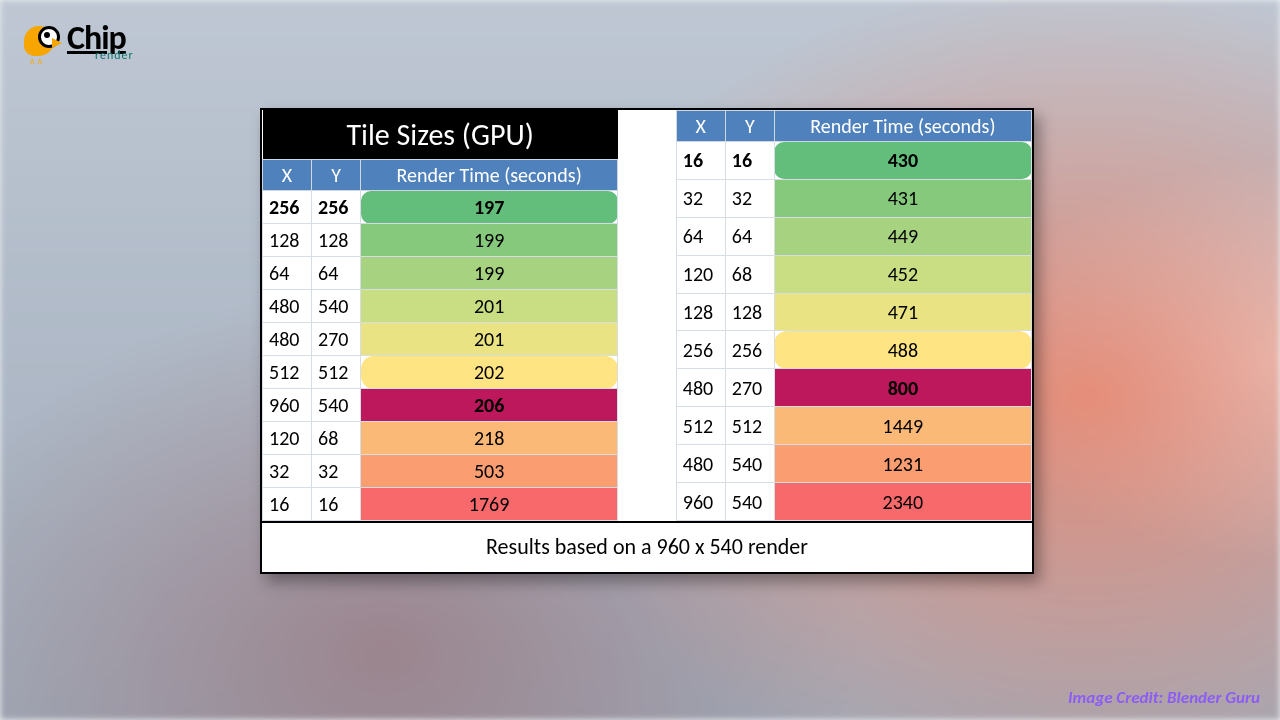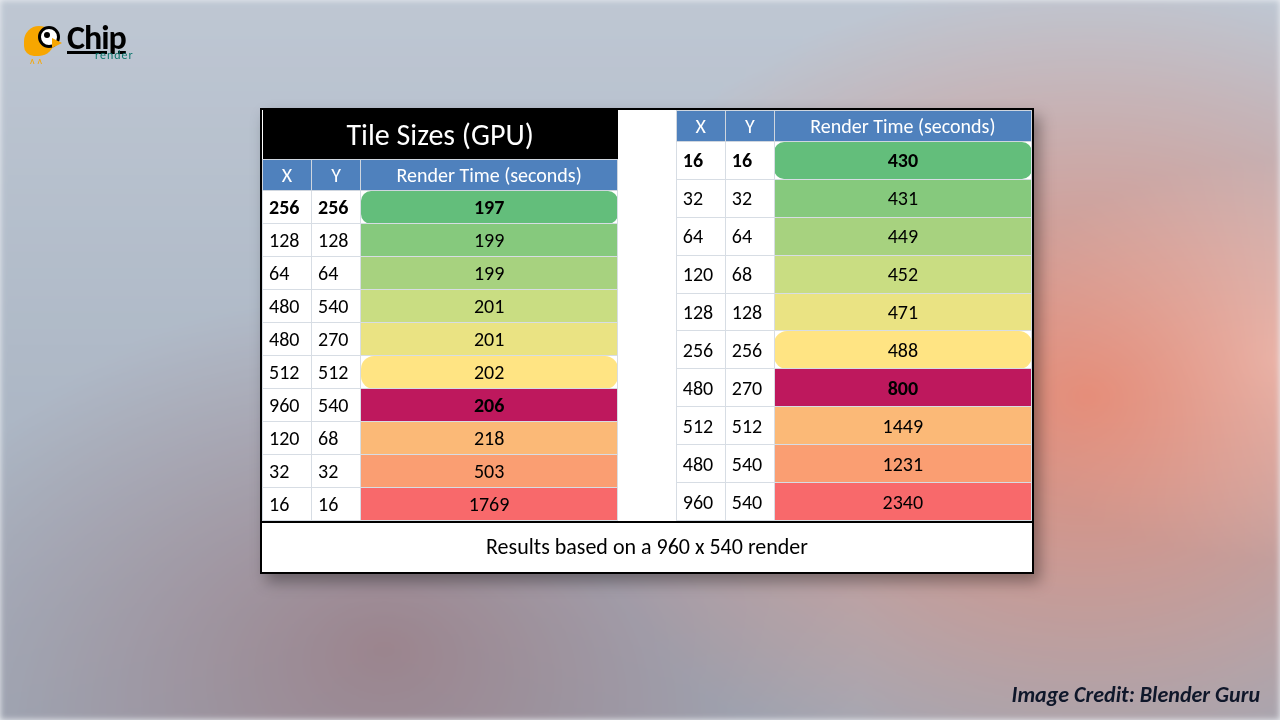--- a/index.html
+++ b/index.html
@@ -19,21 +19,21 @@
   .logo-mark{width:44px;height:44px;position:relative;}
   .logo-mark .body{position:absolute;left:4px;top:6px;width:30px;height:30px;background:#f7a600;border-radius:50% 50% 50% 10px;}
   .logo-mark .eye{position:absolute;left:18px;top:6px;width:16px;height:16px;background:#fff;border:3px solid #000;border-radius:50%;}
   .logo-mark .eye::after{content:"";position:absolute;left:3px;top:3px;width:6px;height:6px;background:#000;border-radius:50%;}
   .logo-mark .beak{position:absolute;left:32px;top:18px;width:0;height:0;border-left:10px solid #f7a600;border-top:5px solid transparent;border-bottom:5px solid transparent;}
   .logo-mark .feet{position:absolute;left:10px;top:34px;font-size:10px;color:#f7a600;letter-spacing:3px;}
   .logo-text{display:flex;flex-direction:column;line-height:.95;}
   .logo-text .main{font-weight:900;font-size:34px;color:#000;letter-spacing:-1px;text-decoration:underline;}
   .logo-text .sub{font-size:12px;color:#0f766e;margin-top:-4px;margin-left:28px;letter-spacing:1px;}
   
-  .credit{position:absolute;right:20px;bottom:12px;font-style:italic;font-weight:600;font-size:22px;color:#0f172a;}
+  .credit{position:absolute;right:20px;bottom:12px;font-style:italic;font-weight:600;font-size:17px;color:#8b5cf6;}
   
   .panel{
     position:absolute;left:260px;top:108px;width:770px;
     background:#fff;border:2px solid #000;
     box-shadow:6px 8px 14px rgba(0,0,0,.35);
   }
   .tables{display:flex;gap:1px;}
   .tbl{border-collapse:collapse;width:50%;}
   .gap{width:60px;background:#fff;}
   .title-row td{background:#000;color:#fff;font-size:30px;text-align:center;padding:6px 0;font-weight:400;}

